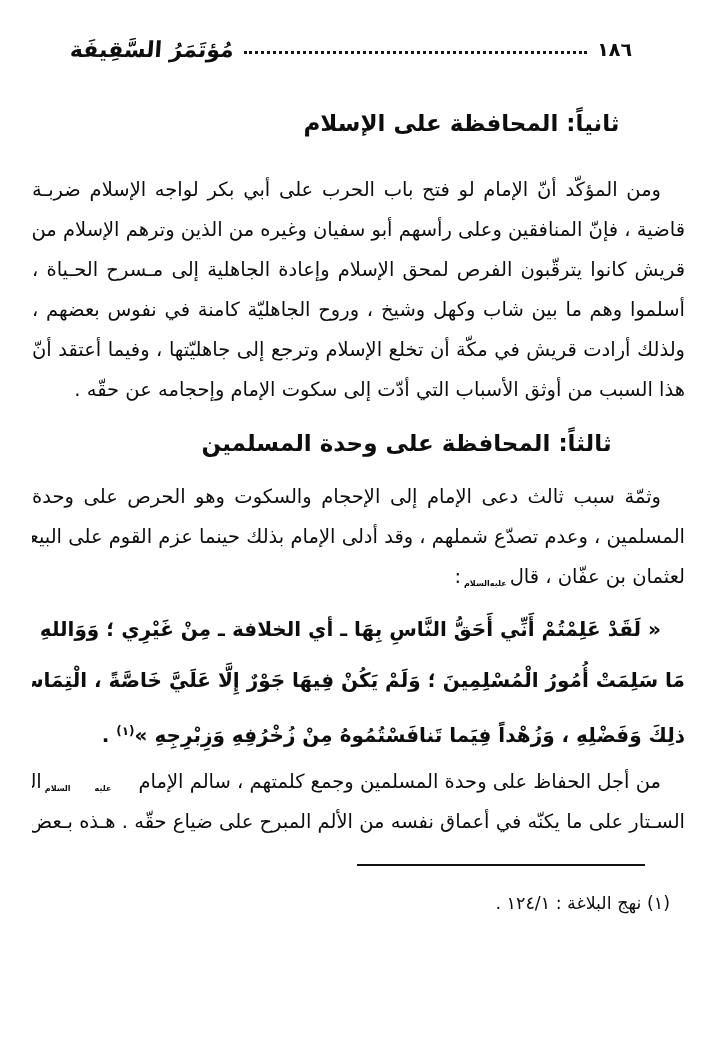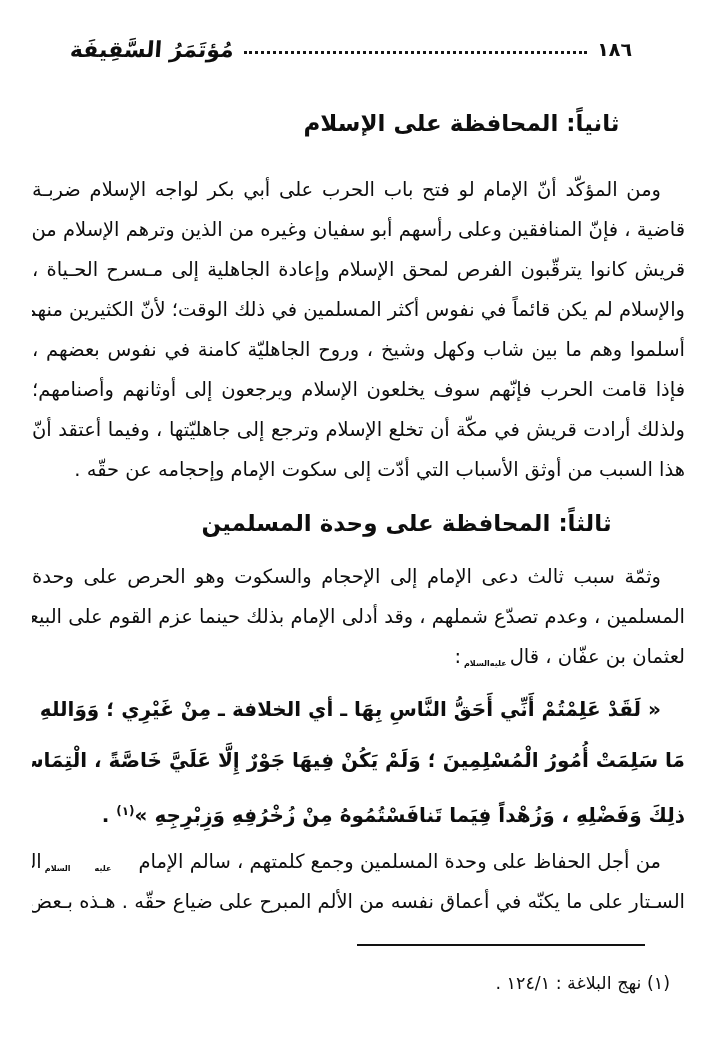--- a/index.html
+++ b/index.html
@@ -70,23 +70,21 @@
   </div>
 
   <div class="content">
 
     <div class="heading h-islam">ثانياً: المحافظة على الإسلام</div>
 
     <div class="para p-islam">
       <div class="line indent">ومن المؤكّد أنّ الإمام لو فتح باب الحرب على أبي بكر لواجه الإسلام ضربـة</div>
       <div class="line">قاضية ، فإنّ المنافقين وعلى رأسهم أبو سفيان وغيره من الذين وترهم الإسلام من</div>
       <div class="line">قريش كانوا يترقّبون الفرص لمحق الإسلام وإعادة الجاهلية إلى مـسرح الحـياة ،</div>
-      <div class="line">والإسلام لم يكن قائماً في نفوس أكثر المسلمين في ذلك الوقت؛ لأنّ الكثيرين منهم</div>
       <div class="line">أسلموا وهم ما بين شاب وكهل وشيخ ، وروح الجاهليّة كامنة في نفوس بعضهم ،</div>
-      <div class="line">فإذا قامت الحرب فإنّهم سوف يخلعون الإسلام ويرجعون إلى أوثانهم وأصنامهم؛</div>
       <div class="line">ولذلك أرادت قريش في مكّة أن تخلع الإسلام وترجع إلى جاهليّتها ، وفيما أعتقد أنّ</div>
       <div class="line final">هذا السبب من أوثق الأسباب التي أدّت إلى سكوت الإمام وإحجامه عن حقّه .</div>
     </div>
 
     <div class="heading h-unity">ثالثاً: المحافظة على وحدة المسلمين</div>
 
     <div class="para p-unity">
       <div class="line indent">وثمّة سبب ثالث دعى الإمام إلى الإحجام والسكوت وهو الحرص على وحدة</div>
       <div class="line">المسلمين ، وعدم تصدّع شملهم ، وقد أدلى الإمام بذلك حينما عزم القوم على البيعة</div>
       <div class="line final">

